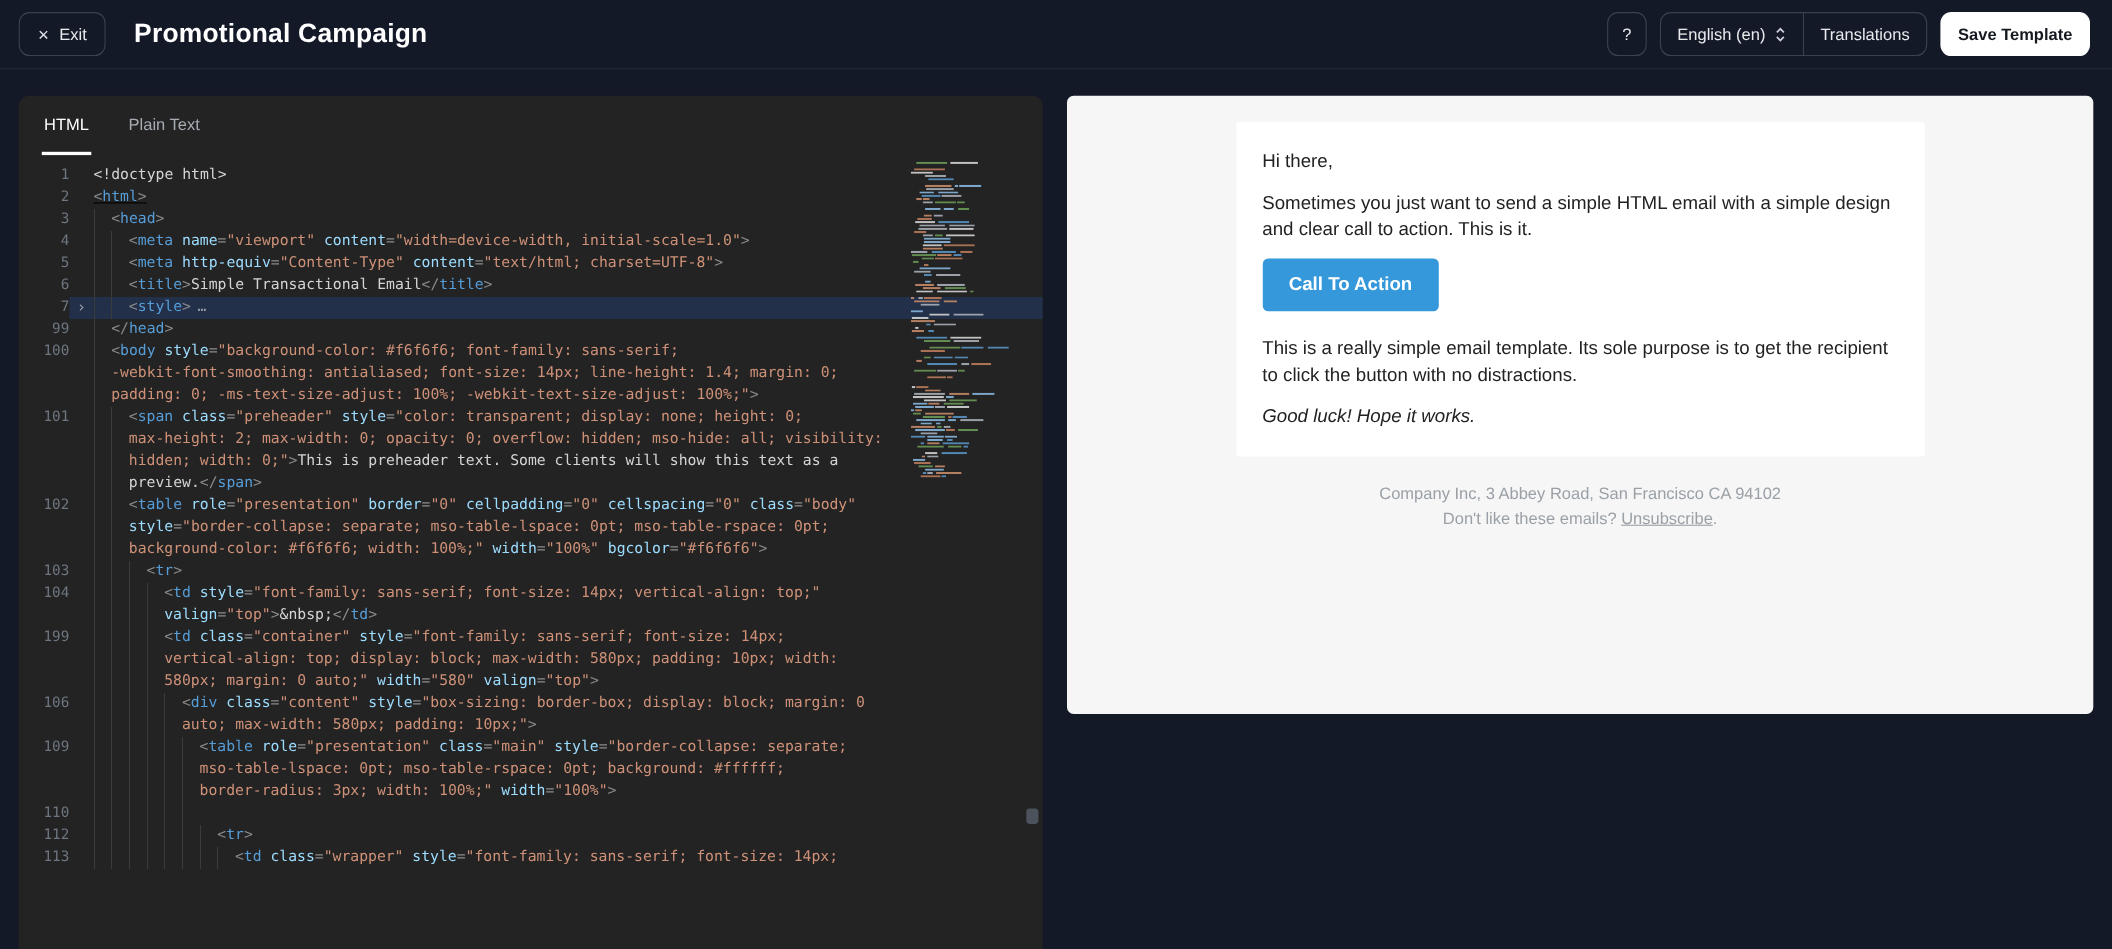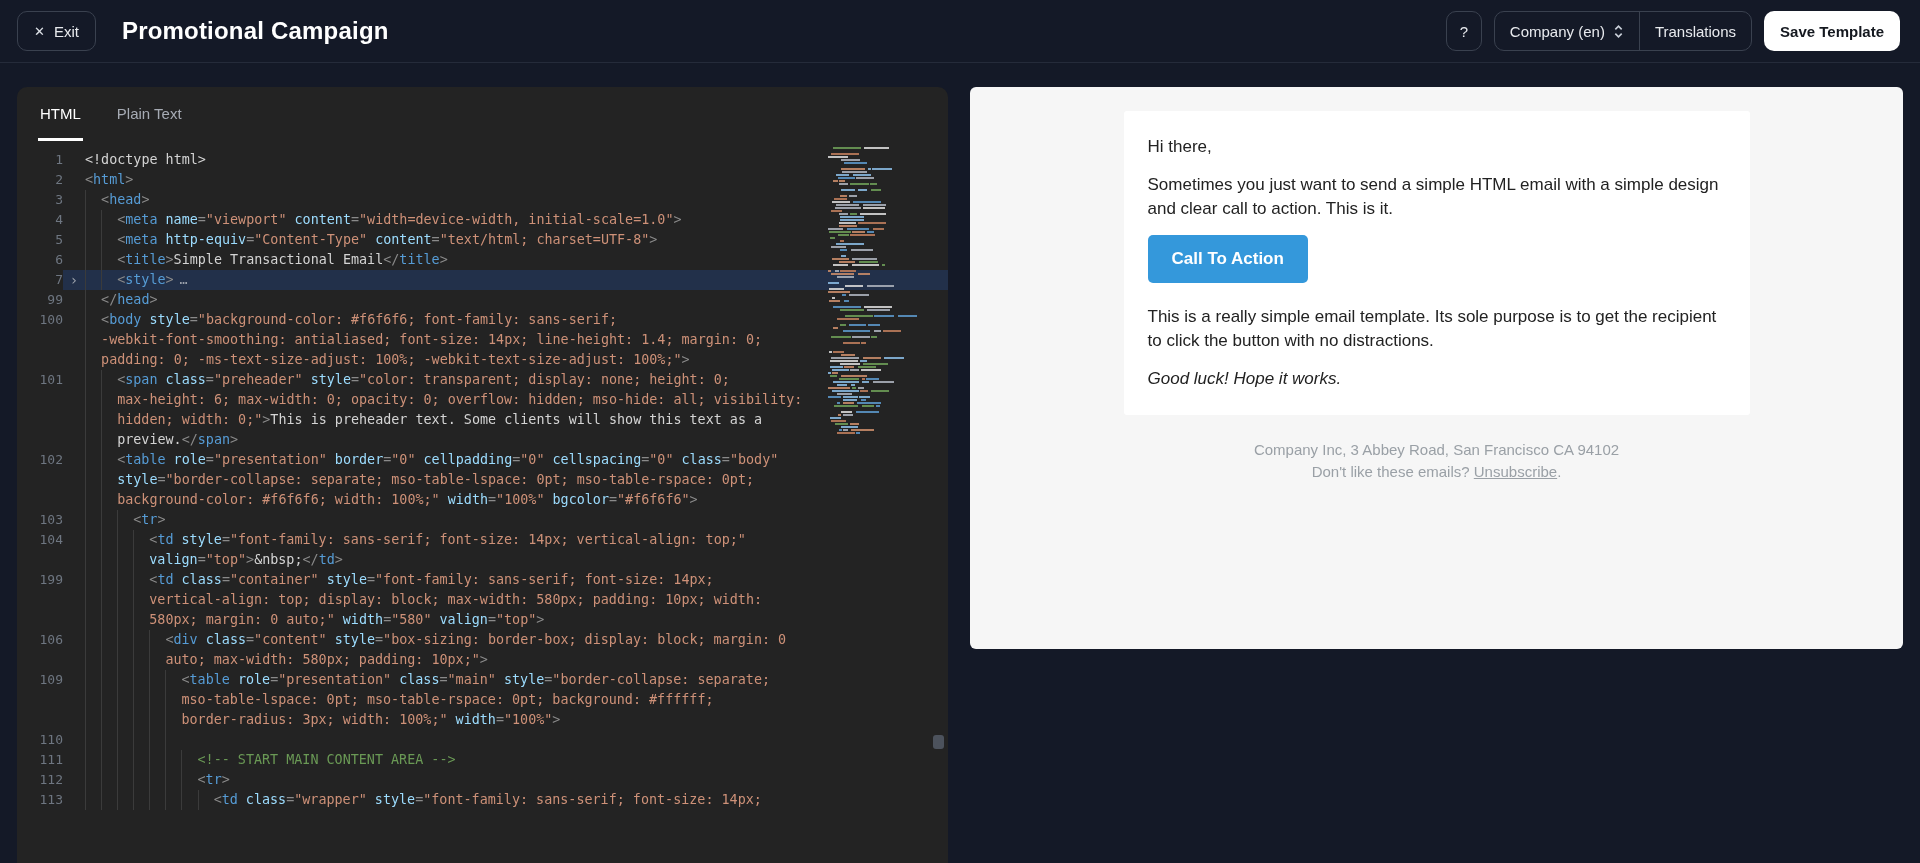--- a/index.html
+++ b/index.html
@@ -75,21 +75,21 @@
       <span class="x-ico">✕</span>
       <span>Exit</span>
     </button>
     <h1>Promotional Campaign</h1>
     <div class="spacer"></div>
     <button class="btn sq ml">
       <span>?</span>
     </button>
     <div class="group ml">
       <button class="g-item">
-        <span>Company (en)</span>
+        <span>English (en)</span>
         <svg width="11" height="17" viewBox="0 0 10 16">
           <path d="M2 6 L5 3 L8 6" stroke="#c9ced8" fill="none" stroke-width="1.5"></path>
           <path d="M2 10 L5 13 L8 10" stroke="#c9ced8" fill="none" stroke-width="1.5"></path>
         </svg>
       </button>
       <div class="vdiv"></div>
       <button class="g-item">Translations</button>
     </div>
     <button class="btn solid ml">Save Template</button>
   </header>
@@ -101,21 +101,21 @@
       </div>
     <div class="codewrap">
         <div class="row">
           <span class="ln">1</span>
           <span class="fold"></span>
           <span class="lc" style="padding-left: 0px;"><span class="s-x">&lt;!doctype html&gt;</span></span>
         </div>
         <div class="row">
           <span class="ln">2</span>
           <span class="fold"></span>
-          <span class="lc" style="padding-left: 0px;"><span class="s-p">&lt;</span><span class="s-t">html</span><span class="s-p">&gt;</span></span>
+          <span class="lc" style="padding-left: 0px; text-decoration: underline;"><span class="s-p">&lt;</span><span class="s-t">html</span><span class="s-p">&gt;</span></span>
         </div>
         <div class="row">
           <span class="ln">3</span>
           <span class="fold"></span>
           <span class="lc" style="padding-left: 16.08px; background-image: repeating-linear-gradient(to right, rgb(59, 59, 59) 0px, rgb(59, 59, 59) 1px, transparent 1px, transparent 16.08px); background-size: 9.04px 100%; background-repeat: no-repeat;"><span class="s-p">&lt;</span><span class="s-t">head</span><span class="s-p">&gt;</span></span>
         </div>
         <div class="row">
           <span class="ln">4</span>
           <span class="fold"></span>
           <span class="lc" style="padding-left: 32.16px; background-image: repeating-linear-gradient(to right, rgb(59, 59, 59) 0px, rgb(59, 59, 59) 1px, transparent 1px, transparent 16.08px); background-size: 25.12px 100%; background-repeat: no-repeat;"><span class="s-p">&lt;</span><span class="s-t">meta</span><span class="s-a"> name</span><span class="s-p">=</span><span class="s-v">"viewport"</span><span class="s-a"> content</span><span class="s-p">=</span><span class="s-v">"width=device-width, initial-scale=1.0"</span><span class="s-p">&gt;</span></span>
@@ -156,21 +156,21 @@
           <span class="lc" style="padding-left: 16.08px; background-image: repeating-linear-gradient(to right, rgb(59, 59, 59) 0px, rgb(59, 59, 59) 1px, transparent 1px, transparent 16.08px); background-size: 9.04px 100%; background-repeat: no-repeat;"><span class="s-v">padding: 0; -ms-text-size-adjust: 100%; -webkit-text-size-adjust: 100%;"</span><span class="s-p">&gt;</span></span>
         </div>
         <div class="row">
           <span class="ln">101</span>
           <span class="fold"></span>
           <span class="lc" style="padding-left: 32.16px; background-image: repeating-linear-gradient(to right, rgb(59, 59, 59) 0px, rgb(59, 59, 59) 1px, transparent 1px, transparent 16.08px); background-size: 25.12px 100%; background-repeat: no-repeat;"><span class="s-p">&lt;</span><span class="s-t">span</span><span class="s-a"> class</span><span class="s-p">=</span><span class="s-v">"preheader"</span><span class="s-a"> style</span><span class="s-p">=</span><span class="s-v">"color: transparent; display: none; height: 0;</span></span>
         </div>
         <div class="row">
           <span class="ln"></span>
           <span class="fold"></span>
-          <span class="lc" style="padding-left: 32.16px; background-image: repeating-linear-gradient(to right, rgb(59, 59, 59) 0px, rgb(59, 59, 59) 1px, transparent 1px, transparent 16.08px); background-size: 25.12px 100%; background-repeat: no-repeat;"><span class="s-v">max-height: 6; max-width: 0; opacity: 0; overflow: hidden; mso-hide: all; visibility:</span></span>
+          <span class="lc" style="padding-left: 32.16px; background-image: repeating-linear-gradient(to right, rgb(59, 59, 59) 0px, rgb(59, 59, 59) 1px, transparent 1px, transparent 16.08px); background-size: 25.12px 100%; background-repeat: no-repeat;"><span class="s-v">max-height: 2; max-width: 0; opacity: 0; overflow: hidden; mso-hide: all; visibility:</span></span>
         </div>
         <div class="row">
           <span class="ln"></span>
           <span class="fold"></span>
           <span class="lc" style="padding-left: 32.16px; background-image: repeating-linear-gradient(to right, rgb(59, 59, 59) 0px, rgb(59, 59, 59) 1px, transparent 1px, transparent 16.08px); background-size: 25.12px 100%; background-repeat: no-repeat;"><span class="s-v">hidden; width: 0;"</span><span class="s-p">&gt;</span><span class="s-x">This is preheader text. Some clients will show this text as a</span></span>
         </div>
         <div class="row">
           <span class="ln"></span>
           <span class="fold"></span>
           <span class="lc" style="padding-left: 32.16px; background-image: repeating-linear-gradient(to right, rgb(59, 59, 59) 0px, rgb(59, 59, 59) 1px, transparent 1px, transparent 16.08px); background-size: 25.12px 100%; background-repeat: no-repeat;"><span class="s-x">preview.</span><span class="s-p">&lt;/</span><span class="s-t">span</span><span class="s-p">&gt;</span></span>
@@ -242,25 +242,20 @@
         </div>
         <div class="row">
           <span class="ln"></span>
           <span class="fold"></span>
           <span class="lc" style="padding-left: 96.48px; background-image: repeating-linear-gradient(to right, rgb(59, 59, 59) 0px, rgb(59, 59, 59) 1px, transparent 1px, transparent 16.08px); background-size: 89.44px 100%; background-repeat: no-repeat;"><span class="s-v">border-radius: 3px; width: 100%;"</span><span class="s-a"> width</span><span class="s-p">=</span><span class="s-v">"100%"</span><span class="s-p">&gt;</span></span>
         </div>
         <div class="row">
           <span class="ln">110</span>
           <span class="fold"></span>
           <span class="lc" style="padding-left: 96.48px; background-image: repeating-linear-gradient(to right, rgb(59, 59, 59) 0px, rgb(59, 59, 59) 1px, transparent 1px, transparent 16.08px); background-size: 89.44px 100%; background-repeat: no-repeat;"></span>
-        </div>
-        <div class="row">
-          <span class="ln">111</span>
-          <span class="fold"></span>
-          <span class="lc" style="padding-left: 112.56px; background-image: repeating-linear-gradient(to right, rgb(59, 59, 59) 0px, rgb(59, 59, 59) 1px, transparent 1px, transparent 16.08px); background-size: 105.52px 100%; background-repeat: no-repeat;"><span class="s-c">&lt;!-- START MAIN CONTENT AREA --&gt;</span></span>
         </div>
         <div class="row">
           <span class="ln">112</span>
           <span class="fold"></span>
           <span class="lc" style="padding-left: 112.56px; background-image: repeating-linear-gradient(to right, rgb(59, 59, 59) 0px, rgb(59, 59, 59) 1px, transparent 1px, transparent 16.08px); background-size: 105.52px 100%; background-repeat: no-repeat;"><span class="s-p">&lt;</span><span class="s-t">tr</span><span class="s-p">&gt;</span></span>
         </div>
         <div class="row">
           <span class="ln">113</span>
           <span class="fold"></span>
           <span class="lc" style="padding-left: 128.64px; background-image: repeating-linear-gradient(to right, rgb(59, 59, 59) 0px, rgb(59, 59, 59) 1px, transparent 1px, transparent 16.08px); background-size: 121.6px 100%; background-repeat: no-repeat;"><span class="s-p">&lt;</span><span class="s-t">td</span><span class="s-a"> class</span><span class="s-p">=</span><span class="s-v">"wrapper"</span><span class="s-a"> style</span><span class="s-p">=</span><span class="s-v">"font-family: sans-serif; font-size: 14px;</span></span>

